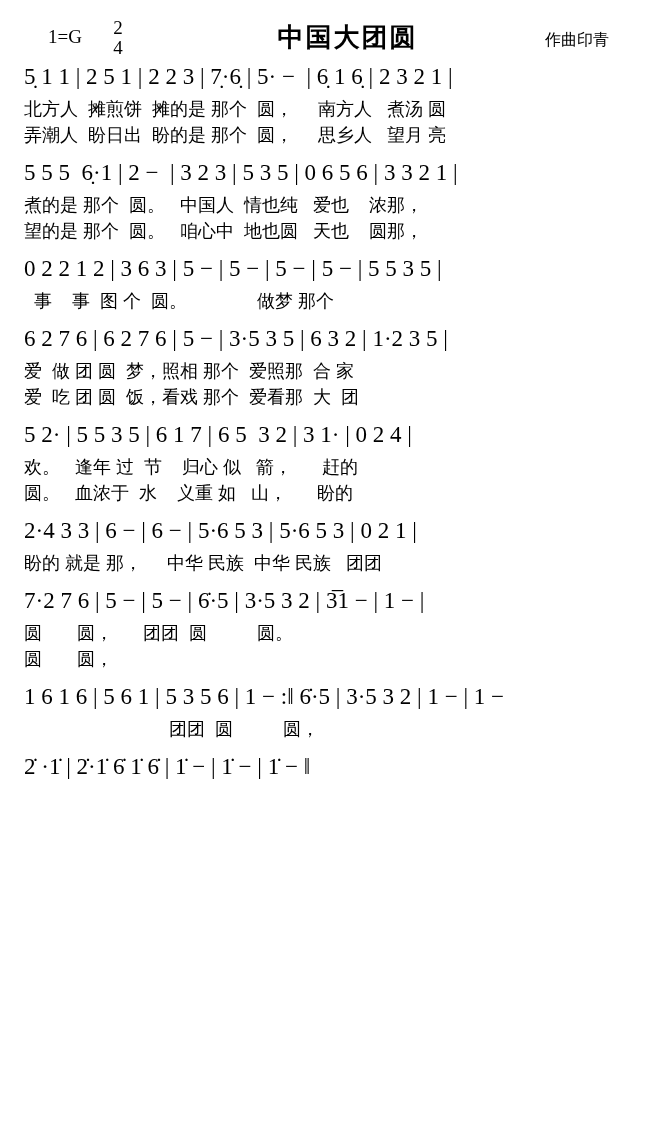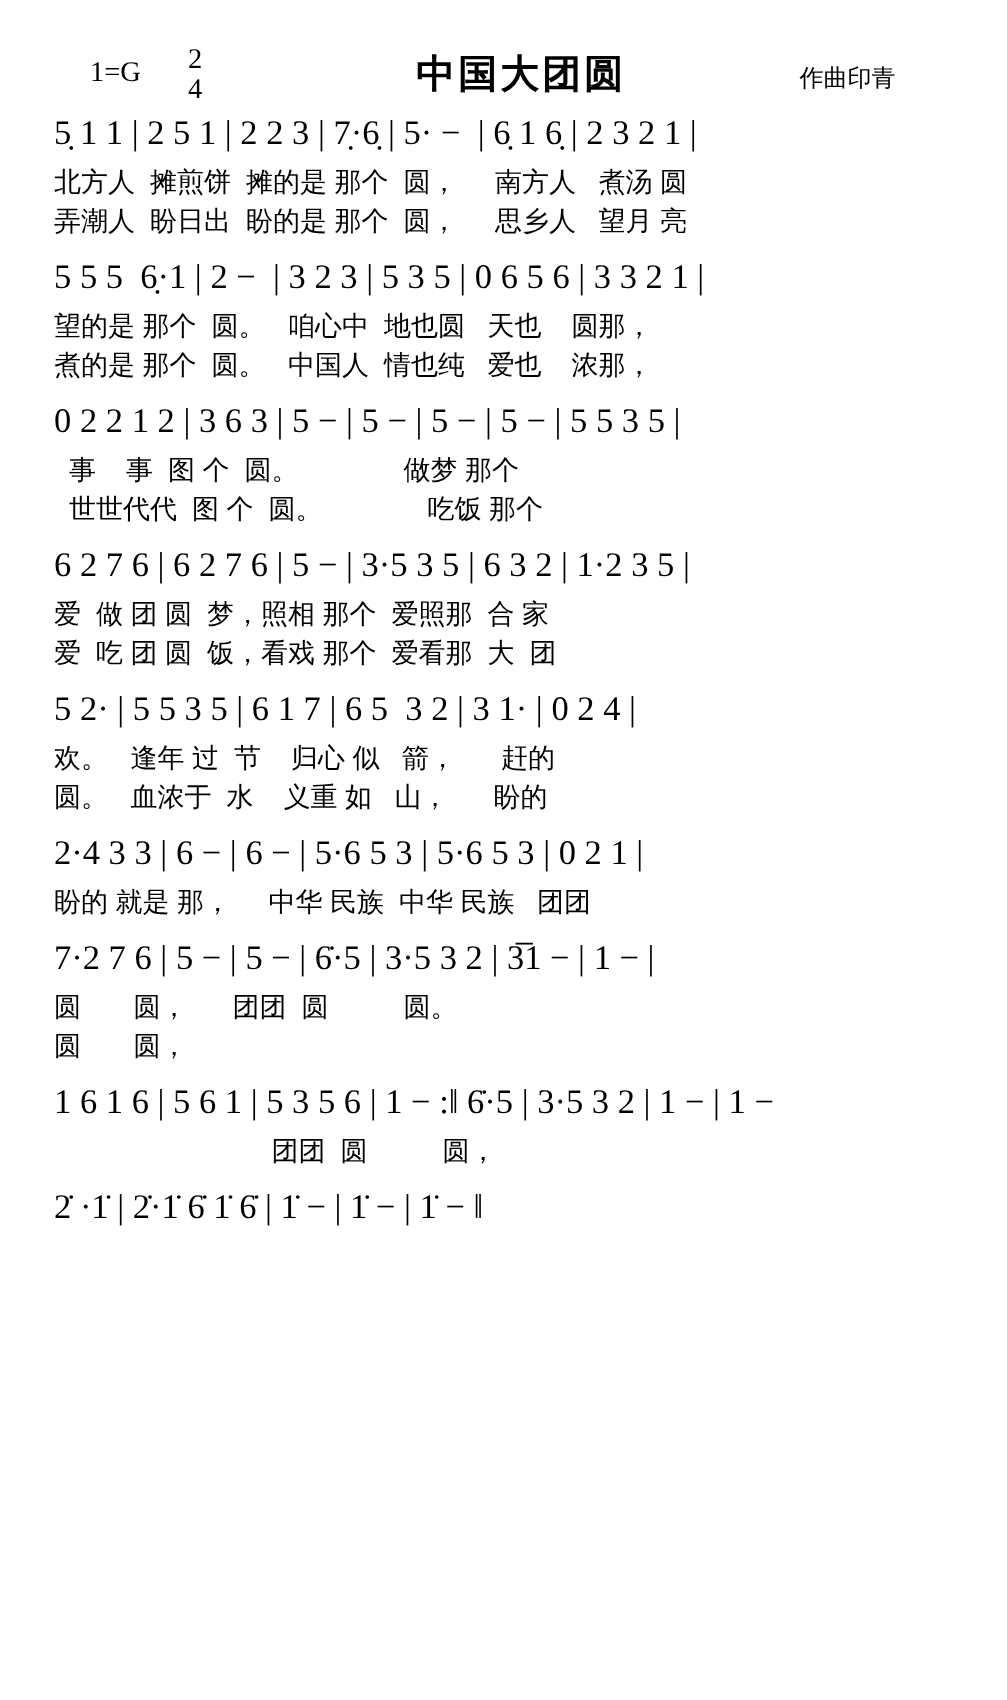--- a/index.html
+++ b/index.html
@@ -15,21 +15,21 @@
     position: relative;
     overflow: hidden;
   }
 
   
   .sheet {
     width: 671px;
     height: 1133px;
     position: relative;
     box-sizing: border-box;
-    padding: 12px;
+    padding: 0;
   }
   .header {
     position: relative;
     height: 62px;
   }
   .keysig {
     position: absolute;
     left: 48px;
     top: 26px;
     font-size: 19px;
@@ -126,28 +126,27 @@
   <div class="rows">
 
     <div class="row gap">
       <div class="notes">5̣ 1 1 | 2 5 1 | 2 2 3 | 7̣·6̣ | 5· −  | 6̣ 1 6̣ | 2 3 2 1 |</div>
       <div class="lyric">北方人  摊煎饼  摊的是 那个  圆，     南方人   煮汤 圆</div>
       <div class="lyric">弄潮人  盼日出  盼的是 那个  圆，     思乡人   望月 亮</div>
     </div>
 
     <div class="row gap">
       <div class="notes">5 5 5  6̣·1 | 2 −  | 3 2 3 | 5 3 5 | 0 6 5 6 | 3 3 2 1 |</div>
+      <div class="lyric">煮的是 那个  圆。   中国人  情也纯   爱也    浓那，</div>
       <div class="lyric">望的是 那个  圆。   咱心中  地也圆   天也    圆那，</div>
-      <div class="lyric">煮的是 那个  圆。   中国人  情也纯   爱也    浓那，</div>
     </div>
 
     <div class="row gap">
       <div class="notes">0 2 2 1 2 | 3 6 3 | 5 − | 5 − | 5 − | 5 − | 5 5 3 5 |</div>
       <div class="lyric">  事    事  图 个  圆。              做梦 那个</div>
-      <div class="lyric">  世世代代  图 个  圆。              吃饭 那个</div>
     </div>
 
     <div class="row gap">
       <div class="notes">6 2 7 6 | 6 2 7 6 | 5 − | 3·5 3 5 | 6 3 2 | 1·2 3 5 |</div>
       <div class="lyric">爱  做 团 圆  梦，照相 那个  爱照那  合 家</div>
       <div class="lyric">爱  吃 团 圆  饭，看戏 那个  爱看那  大  团</div>
     </div>
 
     <div class="row gap">
       <div class="notes">5 2· | 5 5 3 5 | 6 1 7 | 6 5  3 2 | 3 1· | 0 2 4 |</div>

